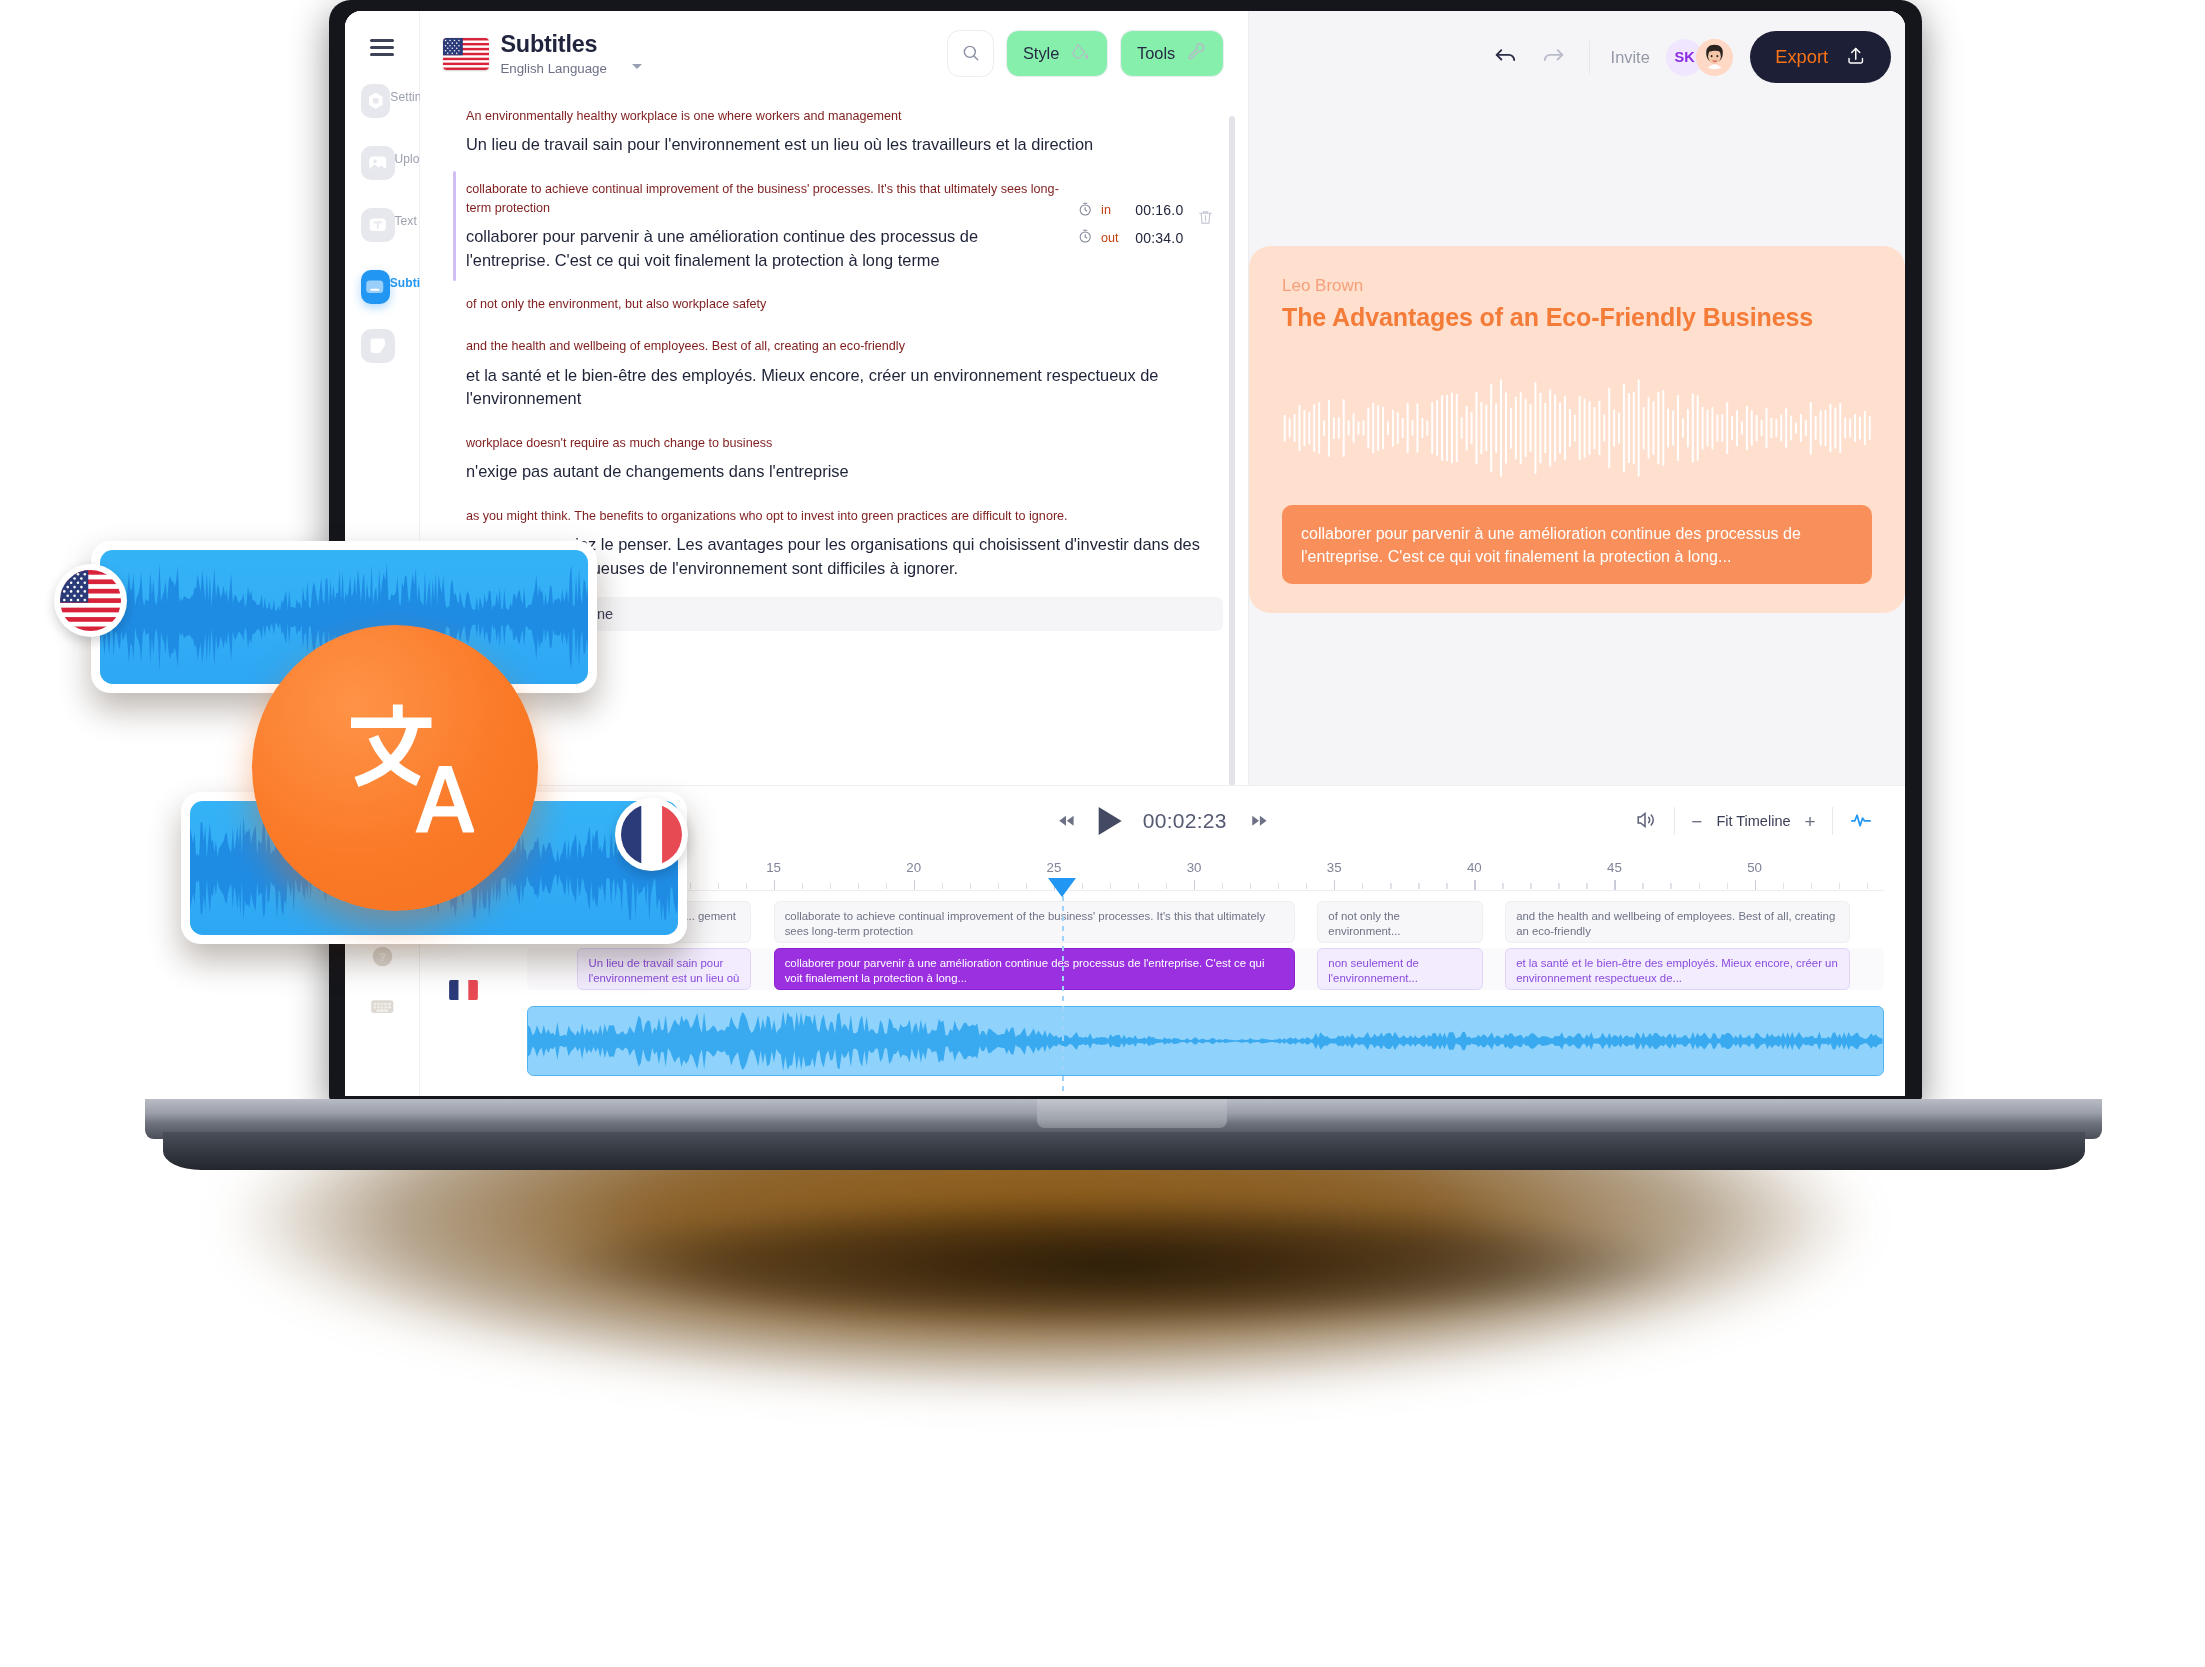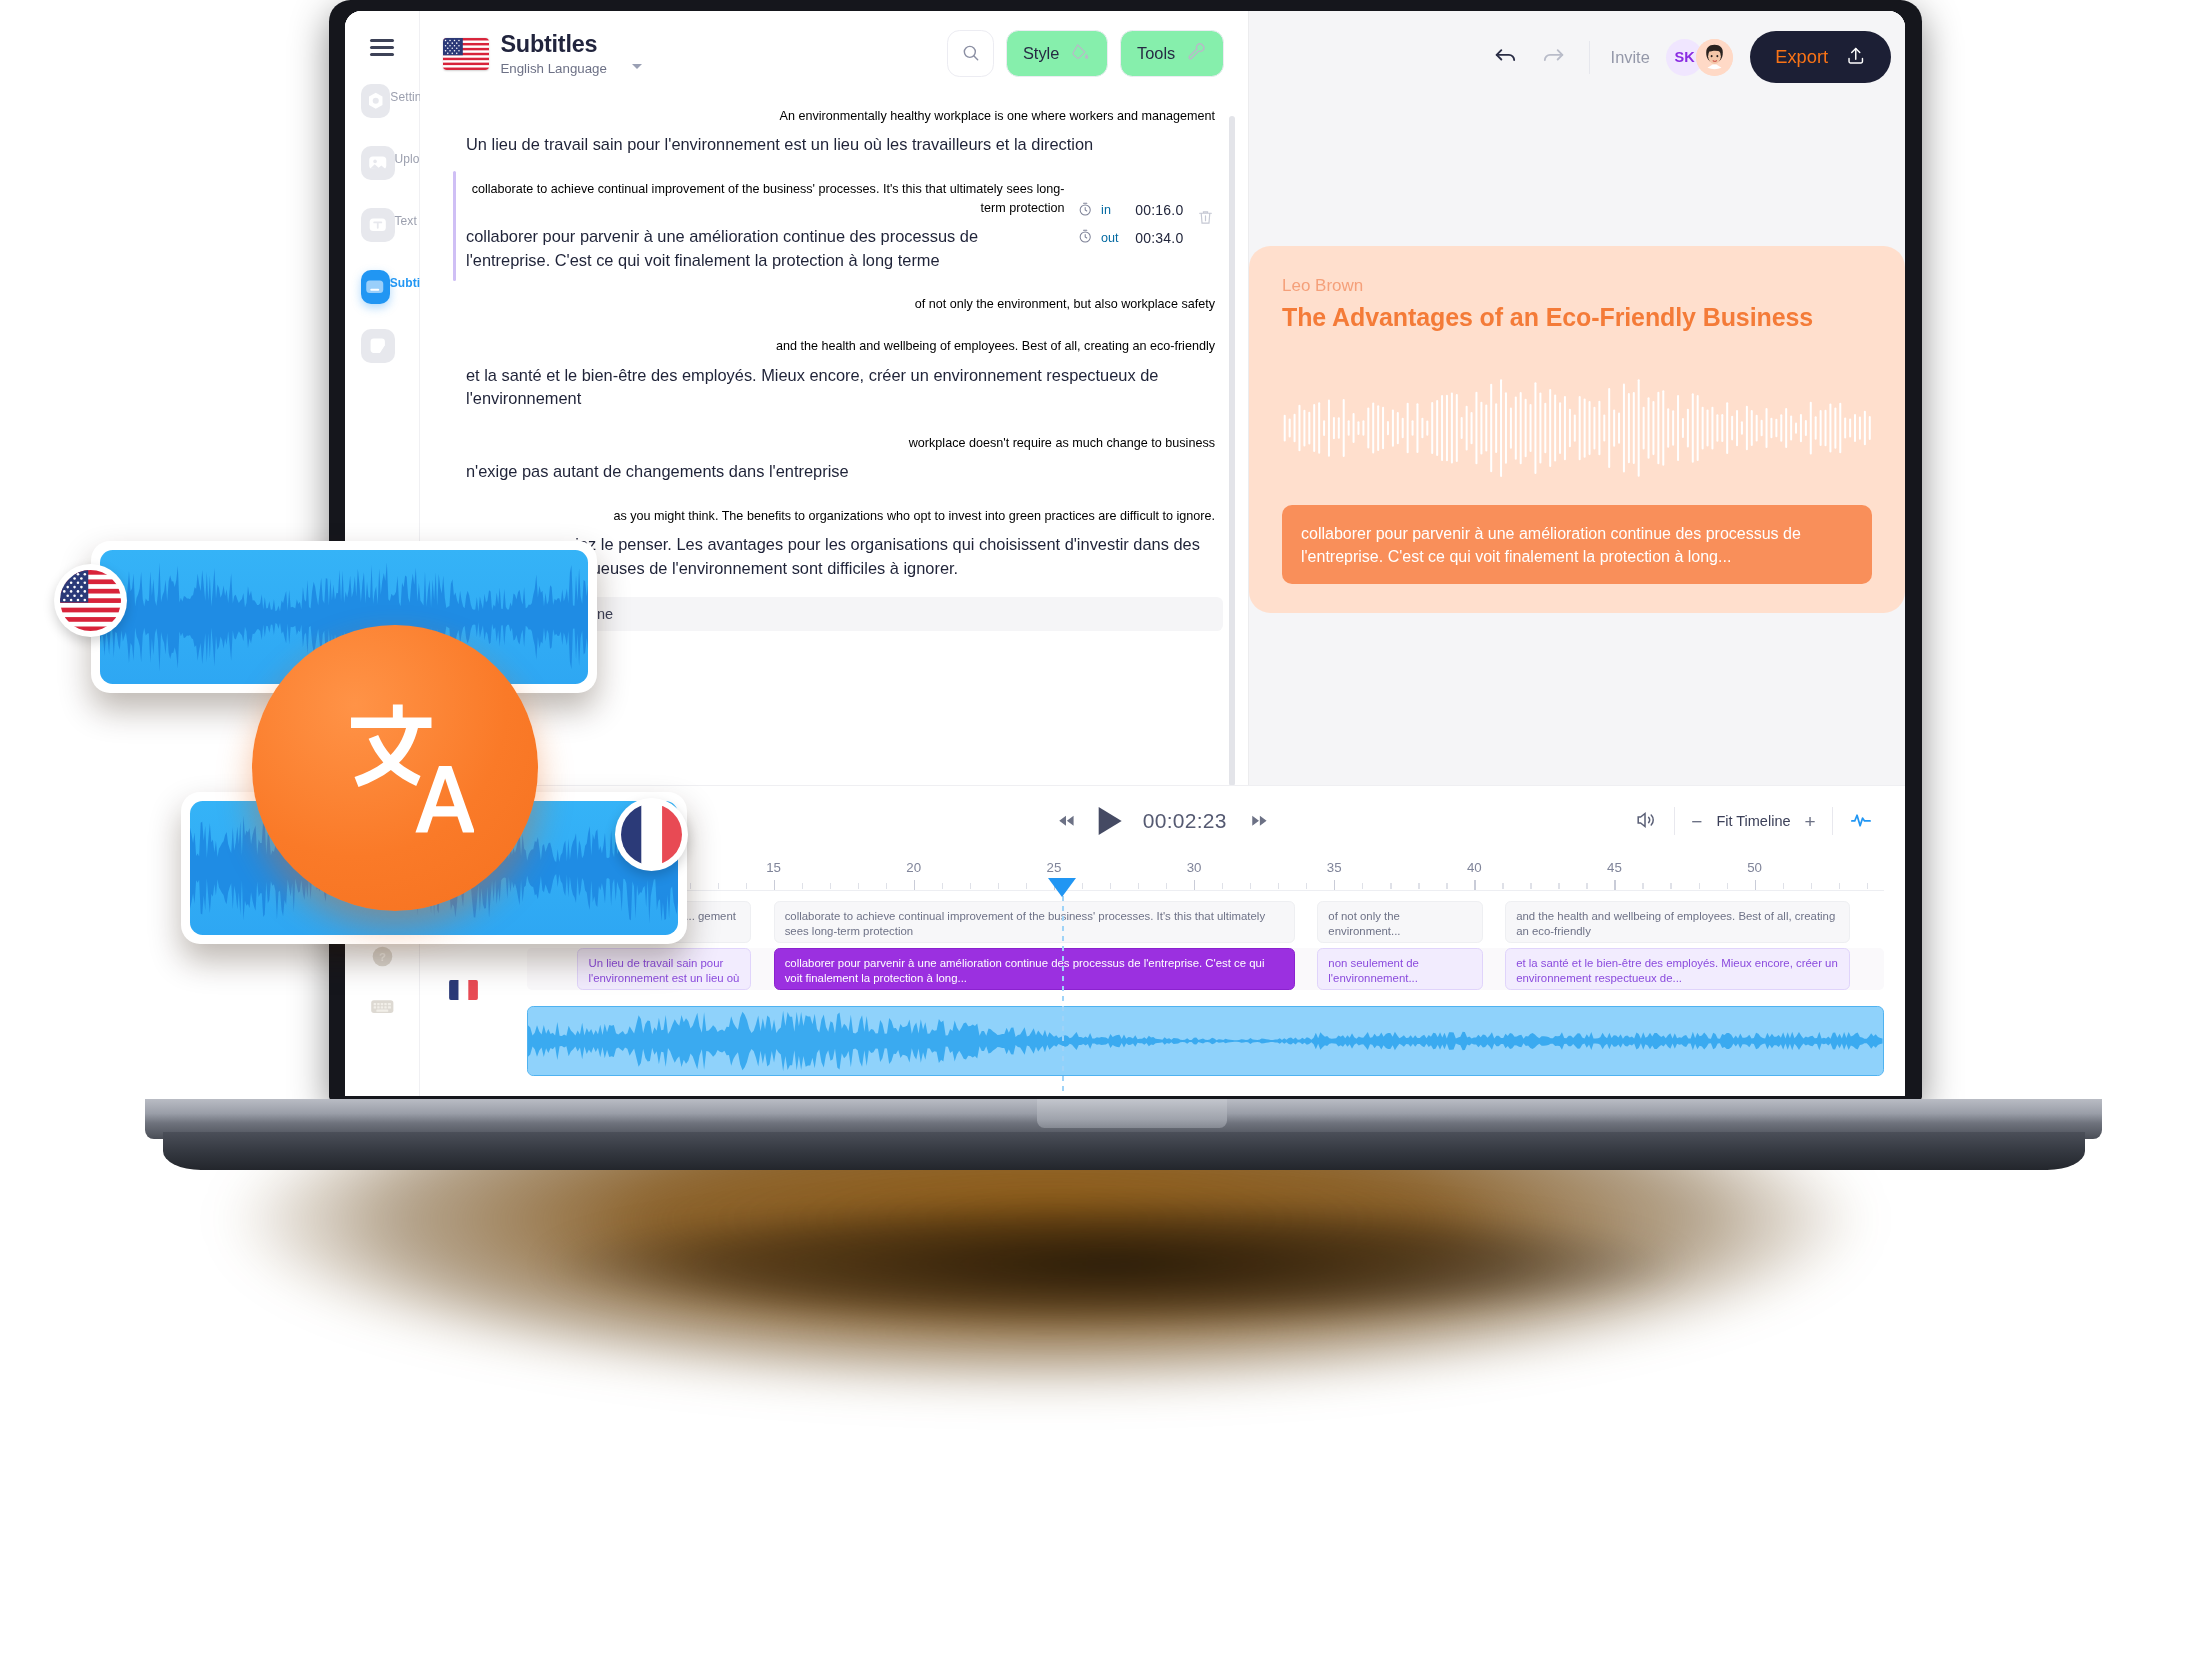--- a/index.html
+++ b/index.html
@@ -98,25 +98,25 @@
   .btn-pill span{ font-size:16.4px; color:#262a44; }
 
   
   .sub-list{ flex:1; overflow:hidden; position:relative; padding:3.8px 0 0 0;}
   .sub-item{ padding:11.4px 33px 11.4px 46px; position:relative; display:flex; gap:12.6px;}
   .sub-item.sel::before{
     content:""; position:absolute; left:33px; top:2.5px; bottom:2.5px; width:3.2px;
     background:#cfbff5; border-radius:2.5px;
   }
   .sub-texts{ flex:1; min-width:0; }
-  .src-line{ font-size:12.6px; color:#000000; line-height:1.5;text-align:right; }
+  .src-line{ font-size:12.6px; color:#7f1d1d; line-height:1.5; }
   .tgt-line{ font-size:16.4px; color:#1f2338; line-height:1.45; margin-top:7.6px; }
   .times{ display:flex; flex-direction:column; gap:8.9px; padding-top:21.5px; flex:0 0 auto;}
   .time-row{ display:flex; align-items:center; gap:7.6px; }
-  .time-row .lbl{ font-size:12.6px; color:#0369a1; width:26.6px;}
+  .time-row .lbl{ font-size:12.6px; color:#c2410c; width:26.6px;}
   .time-row .val{ font-size:14px; color:#22263c; letter-spacing:0.2px;}
   .trash{ padding-top:28px; color:#c5c8d3; cursor:pointer;}
   .newline-bar{
     margin:5px 25px 0 39px; height:34px; border-radius:6.3px; background:#f5f5f7;
     display:flex; align-items:center; padding-left:34px; color:#3c4059; font-size:14.5px;
   }
   .list-scroll{
     position:absolute; right:12.6px; top:25px; width:6.3px; height:670px;
     background:#e3e4e9; border-radius:3.8px;
   }

